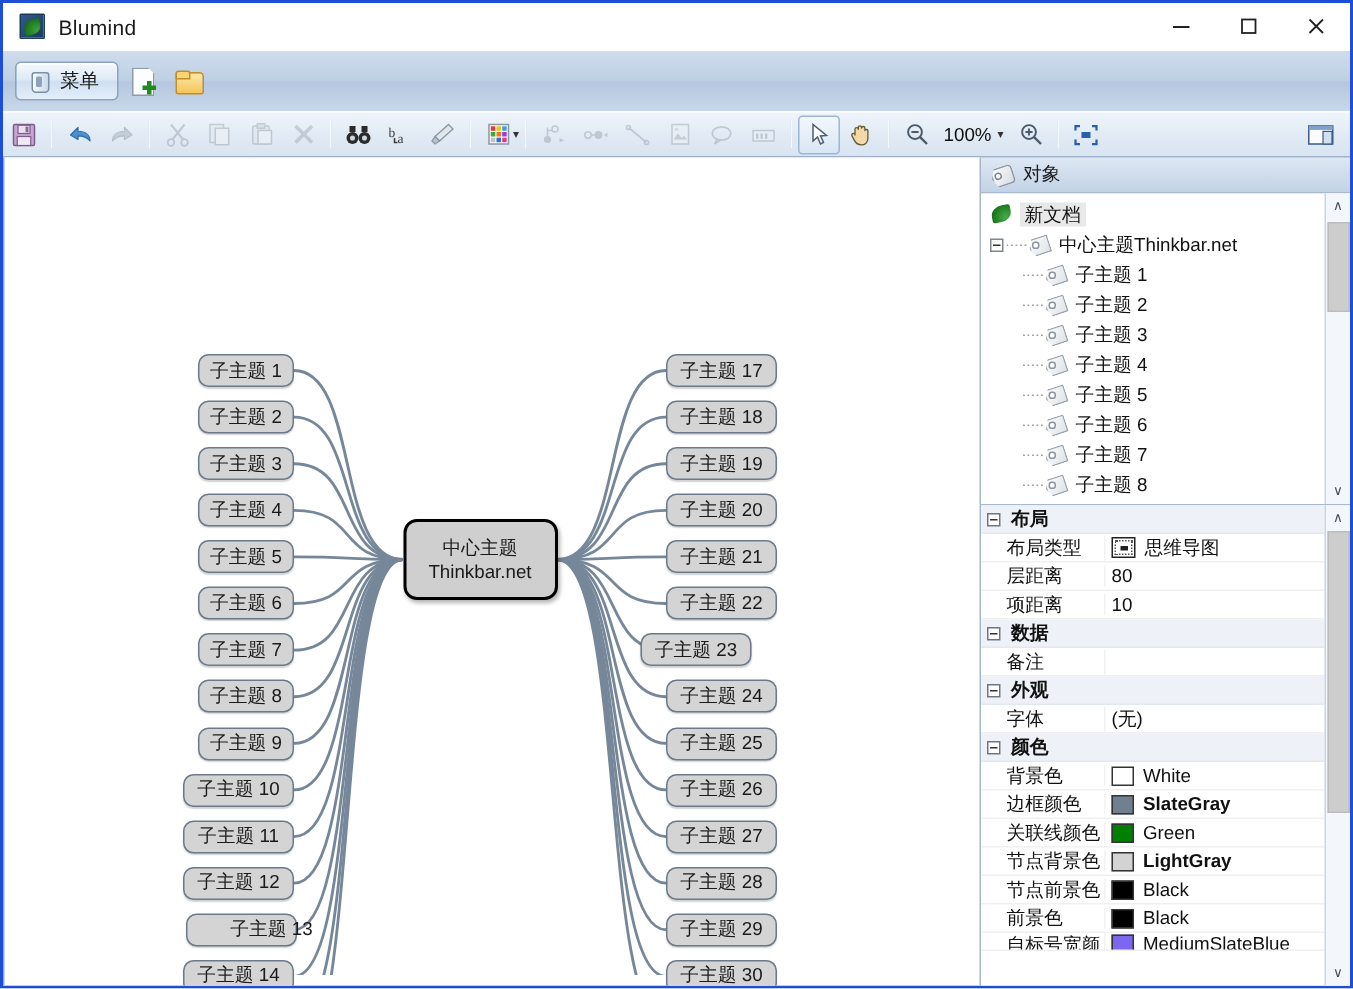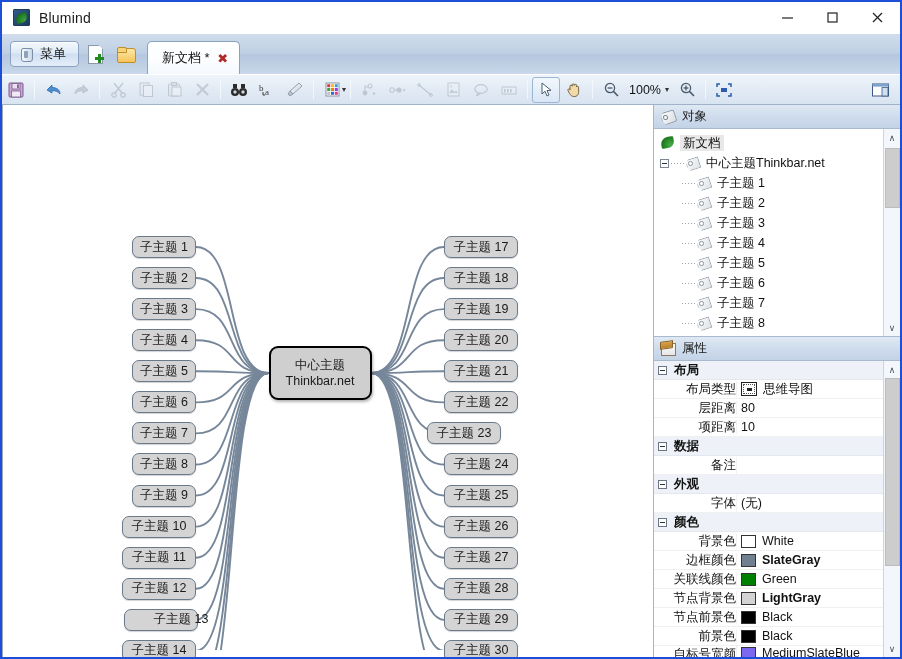--- a/index.html
+++ b/index.html
@@ -282,21 +282,21 @@
     background: #eef2f8; font-weight: bold; color: #111; padding-left: 4px;
     border-bottom: 1px solid #e2e8f0;
   }
   .grp-exp {
     width: 9px; height: 9px; border: 1px solid #6b7684; background:#fff;
     position: relative; flex:0 0 9px; margin-right: 7px;
   }
   .grp-exp::before{
     content:""; position:absolute; left:1px; top:3px; width:5px; height:1px; background:#333;
   }
-  .pname { flex: 0 0 82px; padding-left: 17px; color: #111; text-align: right; }
+  .pname { flex: 0 0 82px; padding-left: 17px; color: #111; }
   .pval { flex: 1 1 auto; display: flex; align-items: center; gap: 6px;
           border-left: 1px solid #f2f2f2; padding-left: 4px; color:#111; }
   .swatch { width: 15px; height: 13px; border: 1px solid #333; flex: 0 0 15px; }
   .layout-icon { width:16px; height:14px; border:1px solid #222; background:#fff;
                  position:relative; flex:0 0 16px; }
   .layout-icon::before{
     content:""; position:absolute; left:5px; top:5px; width:5px; height:3px;
     background:#222;
   }
   .layout-icon::after{
@@ -338,24 +338,20 @@
   <div class="tabstrip">
     <div class="menu-btn">
       <span class="menu-icon"></span>
       <span>菜单</span>
     </div>
     <div class="tool-sq">
       <span class="ic-newdoc"></span>
     </div>
     <div class="tool-sq">
       <span class="ic-folder"></span>
-    </div>
-    <div class="doc-tab">
-      <span>新文档 *</span>
-      <span class="tab-close">✖</span>
     </div>
   </div>
 
   <div class="toolbar">
     <div class="tb-item">
       <svg class="g" width="18" height="18" viewBox="0 0 18 18">
         <rect x="2" y="2" width="14" height="14" rx="1" fill="#c9a6d4" stroke="#7d5d8c"></rect>
         <rect x="5" y="2.5" width="8" height="5.5" fill="#ece0f2" stroke="#7d5d8c" stroke-width=".8"></rect>
         <rect x="10" y="3.4" width="2" height="3.8" fill="#8a6b99"></rect>
         <rect x="4.5" y="10" width="9" height="6" fill="#f1e8f5" stroke="#7d5d8c" stroke-width=".8"></rect>
@@ -732,24 +728,20 @@
           </div>
         <div class="vscroll">
           <div class="vs-btn">∧</div>
           <div class="vs-track">
             <div class="vs-thumb" style="top:2px;height:60px"></div>
           </div>
           <div class="vs-btn">∨</div>
         </div>
       </div>
 
-      <div class="panel-head">
-        <span class="props-icon"></span>
-        <span>属性</span>
-      </div>
       <div class="props-area">
         <div class="props-list" id="props">
             <div class="prow group">
               <span class="grp-exp"></span>
               <span>布局</span>
             </div>
             <div class="prow">
               <span class="pname">布局类型</span>
               <span class="pval">
                 <span class="layout-icon"></span>

